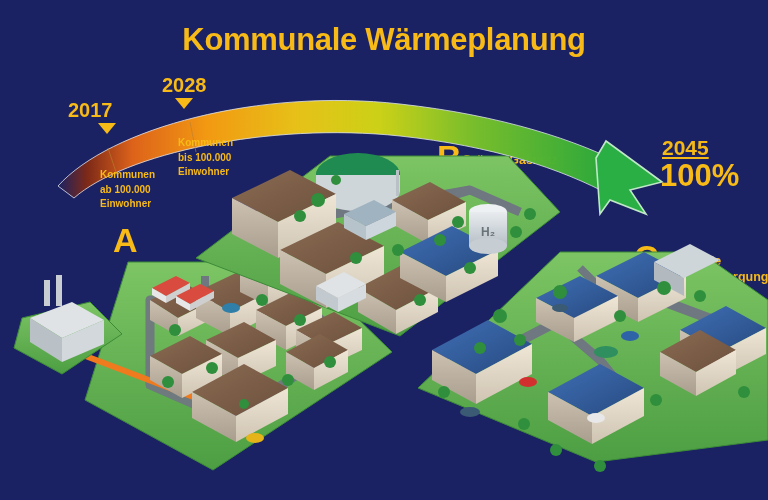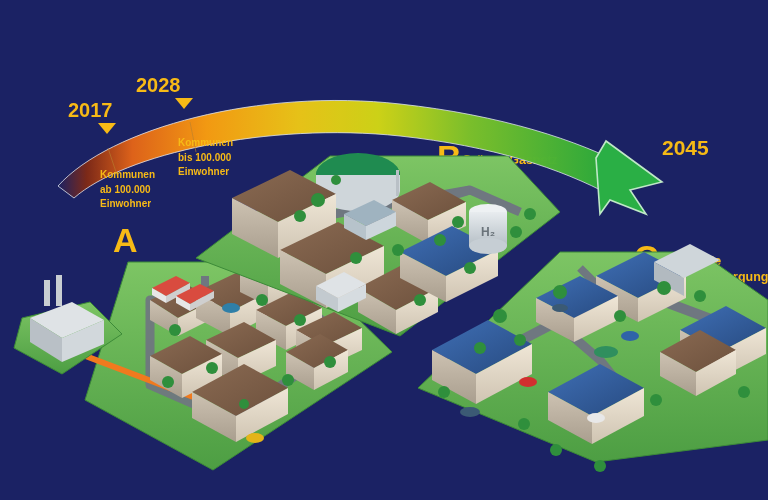--- a/index.html
+++ b/index.html
@@ -6,31 +6,31 @@
   body{width:768px;height:500px;overflow:hidden;font-family:"Liberation Sans",sans-serif;}
   #stage{position:relative;width:768px;height:500px;background:#1b2264;overflow:hidden;}
 
   .txt{position:absolute;color:#f5b915;font-weight:bold;white-space:pre;line-height:1.18;}
 
   #title{left:0;right:0;top:22px;text-align:center;font-size:31px;letter-spacing:-0.3px;
          color:#f7ba16;font-weight:bold;position:absolute;}
 
   .yr{font-size:20px;color:#f7ba16;}
   #yr2026{left:68px;top:99px;}
-  #yr2028{left:136px;top:74px;}
+  #yr2028{left:162px;top:74px;}
   .tri{position:absolute;width:0;height:0;border-left:9px solid transparent;
        border-right:9px solid transparent;border-top:11px solid #f7ba16;}
   #tri2026{left:98px;top:123px;}
   #tri2028{left:175px;top:98px;}
 
   .small{font-size:10px;color:#f7ba16;line-height:1.45;}
   #k1{left:100px;top:168px;}
   #k2{left:178px;top:136px;}
 
-  #yr2045{left:662px;top:136px;font-size:21px;}
+  #yr2045{left:662px;top:136px;font-size:21px;text-decoration:underline;}
   #pct100{left:660px;top:158px;font-size:31px;color:#f7ba16;font-weight:bold;}
   #renew{left:662px;top:198px;font-size:11.5px;line-height:1.35;}
 
   .bigletter{position:absolute;color:#f7ba16;font-weight:bold;font-size:34px;line-height:1;}
   .labeltxt{position:absolute;color:#f7ba16;font-weight:bold;font-size:12.5px;line-height:1.3;}
   #letterA{left:113px;top:223px;}
   #labelA{left:28px;top:250px;}
   #letterB{left:437px;top:140px;}
   #labelB{left:462px;top:152px;}
   #letterC{left:634px;top:240px;}
@@ -320,34 +320,36 @@
         <stop offset="1.00" stop-color="#1ea63e"></stop>
       </linearGradient>
     </defs>
     <path d="M58,186 C110,128 260,88 400,104 C500,115 578,140 630,168
              L612,196 C560,168 492,146 400,136 C268,122 124,154 74,198 Z" fill="url(#arrowgrad)" stroke="#dfe6ef" stroke-width="0.8" opacity="0.99"></path>
     <polygon points="606,141 662,182 630,190 646,214 610,200 600,214 596,158" fill="#2aaf45" stroke="#bfe8c7" stroke-width="1.6"></polygon>
     <line x1="108" y1="148" x2="118" y2="178" stroke="#b8812f" stroke-width="1" opacity="0.6"></line>
     <line x1="190" y1="122" x2="196" y2="152" stroke="#b8812f" stroke-width="1" opacity="0.6"></line>
   </svg>
 
+  <div id="title">Kommunale Wärmeplanung</div>
 
   <div class="txt yr" id="yr2026">2017</div>
   <div class="tri" id="tri2026"></div>
   <div class="txt small" id="k1">Kommunen
 ab 100.000
 Einwohner</div>
 
   <div class="txt yr" id="yr2028">2028</div>
   <div class="tri" id="tri2028"></div>
   <div class="txt small" id="k2">Kommunen
 bis 100.000
 Einwohner</div>
 
   <div class="txt" id="yr2045">2045</div>
+  <div class="txt" id="pct100">100%</div>
 
   <div class="bigletter" id="letterA">A</div>
 
   <div class="bigletter" id="letterB">B</div>
   <div class="labeltxt" id="labelB">Grünes
 Gasnetz</div>
 
   <div class="bigletter" id="letterC">C</div>
   <div class="labeltxt" id="labelC">Dezentrale
 Wärmeversorgung</div>

